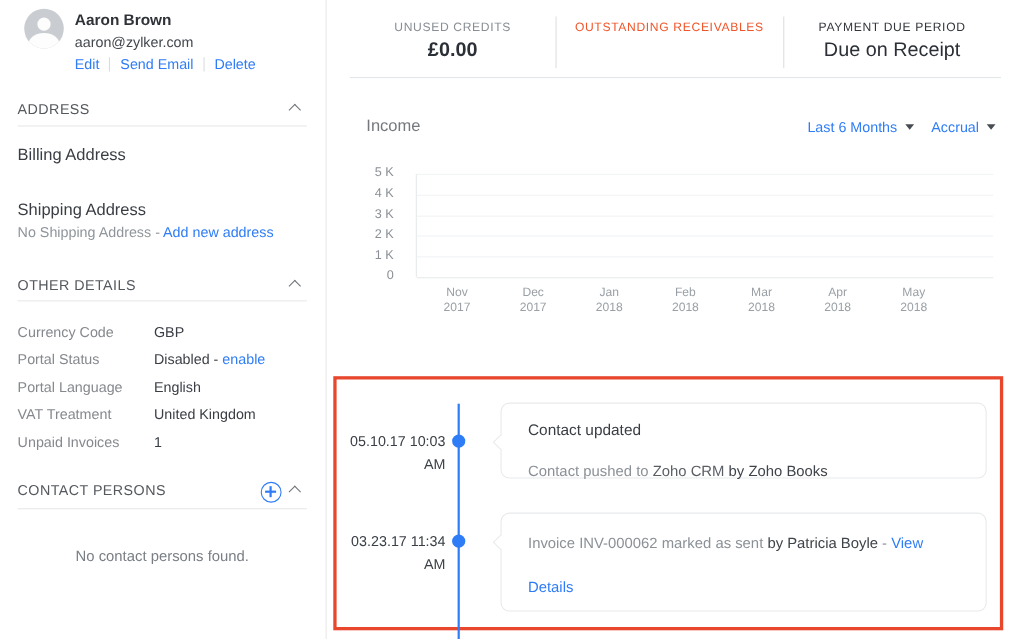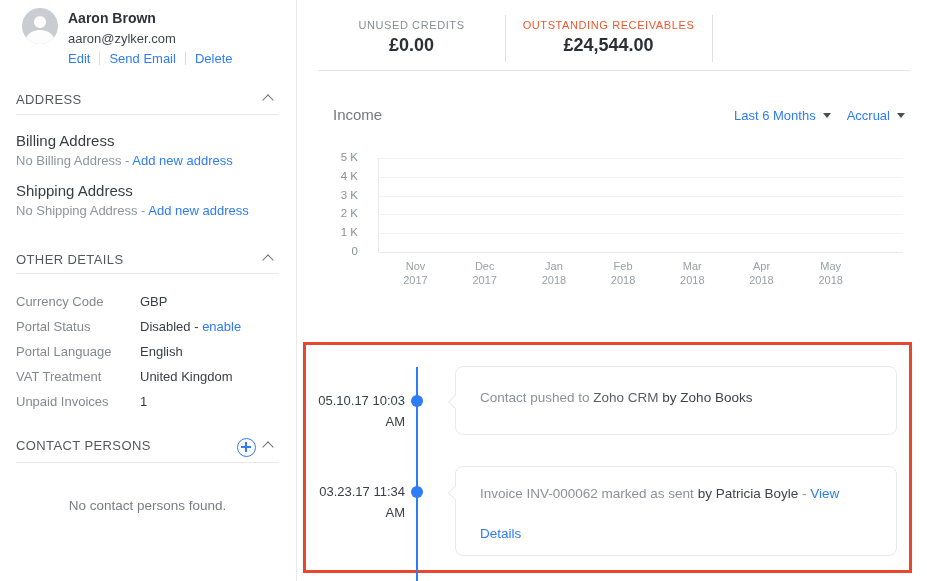--- a/index.html
+++ b/index.html
@@ -92,23 +92,20 @@
       <a>Send Email</a>
       <span class="pipe"></span>
       <a>Delete</a>
     </div>
 
     <div class="section-title" style="top:92px;">ADDRESS</div>
     <div class="chev" style="left:264px; top:96px;"></div>
     <div class="rule" style="top:114px;"></div>
 
     <div class="addr-label" style="top:132px;">Billing Address</div>
-    <div class="addr-empty" style="top:153px;">
-      <span>No Billing Address - </span><a class="blue-link">Add new address</a>
-    </div>
     <div class="addr-label" style="top:182px;">Shipping Address</div>
     <div class="addr-empty" style="top:203px;text-align:right;">
       <span>No Shipping Address - </span><a class="blue-link">Add new address</a>
     </div>
 
     <div class="section-title" style="top:252px;">OTHER DETAILS</div>
     <div class="chev" style="left:264px; top:256px;"></div>
     <div class="rule" style="top:273px;"></div>
 
     <div class="od-label" style="top:294px;">Currency Code</div>
@@ -135,23 +132,26 @@
     <div class="cp-empty">No contact persons found.</div>
   </div>
 
   <div class="stat" style="left:318px; width:187px;">
     <div class="lbl">UNUSED CREDITS</div>
     <div class="val">£0.00</div>
   </div>
   <div class="vsep" style="left:505px;"></div>
   <div class="stat" style="left:505px; width:207px;">
     <div class="lbl orange">OUTSTANDING RECEIVABLES</div>
-    <div class="val">£24,544.00</div>
   </div>
   <div class="vsep" style="left:712px;"></div>
+  <div class="stat" style="left:712px; width:198px;">
+    <div class="lbl dark">PAYMENT DUE PERIOD</div>
+    <div class="val plain">Due on Receipt</div>
+  </div>
   <div class="hdiv"></div>
 
   <div class="income-title">Income</div>
   <div class="filters">
     <div class="filter">
       <span>Last 6 Months</span>
       <span class="caret-down"></span>
     </div>
     <div class="filter">
       <span>Accrual</span>
@@ -209,20 +209,21 @@
   <div class="highlight-box"></div>
   <div class="tl-line"></div>
 
   <div class="ts" style="top:390px;">
     <div>05.10.17 10:03</div>
     <div>AM</div>
   </div>
   <div class="tl-dot" style="top:395px;"></div>
   <div class="tl-card" style="top:366px; height:69px;">
     <div class="tl-arrow" style="top:30px;"></div>
+    <div class="card-title">Contact updated</div>
     <div class="card-body">
       <span>Contact pushed to </span><span class="seg-mid">Zoho CRM </span><span class="seg-dark">by Zoho Books</span>
     </div>
   </div>
 
   <div class="ts" style="top:481px;">
     <div>03.23.17 11:34 AM</div>
   </div>
   <div class="tl-dot" style="top:486px;"></div>
   <div class="tl-card" style="top:466px; height:90px;">

